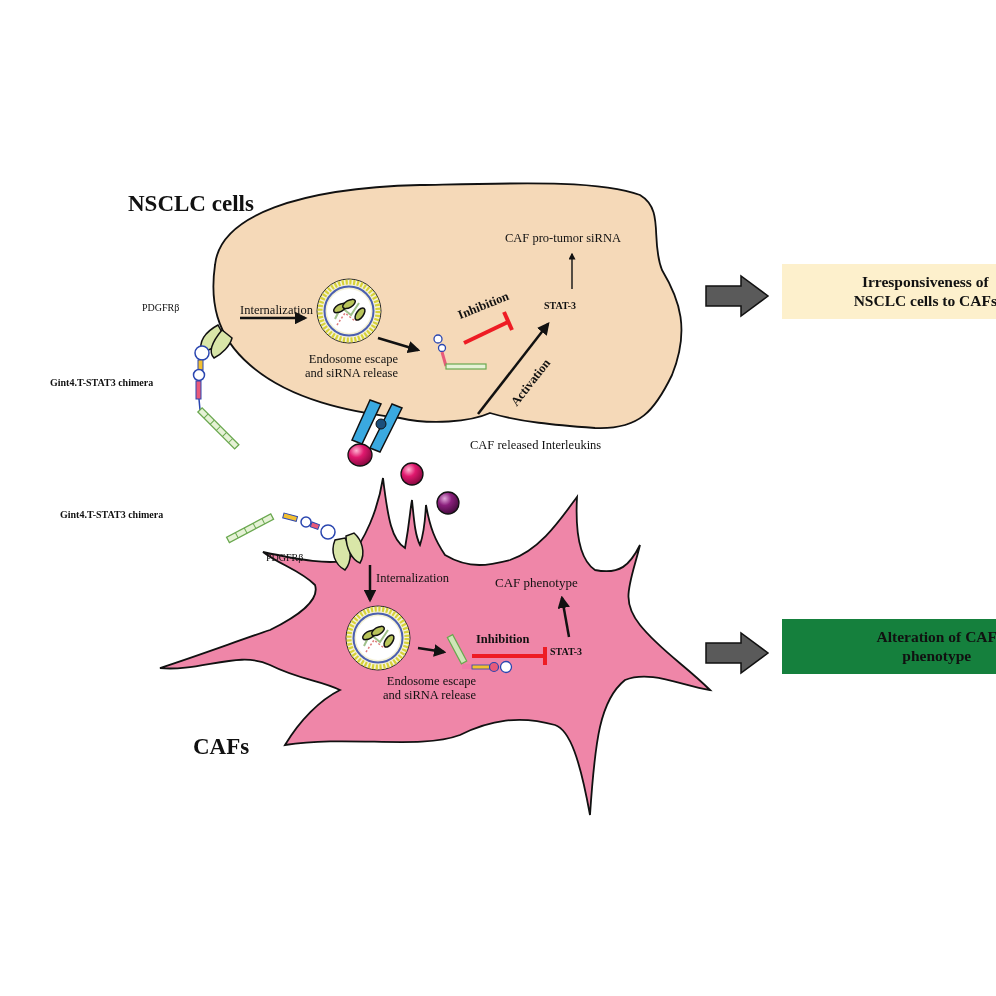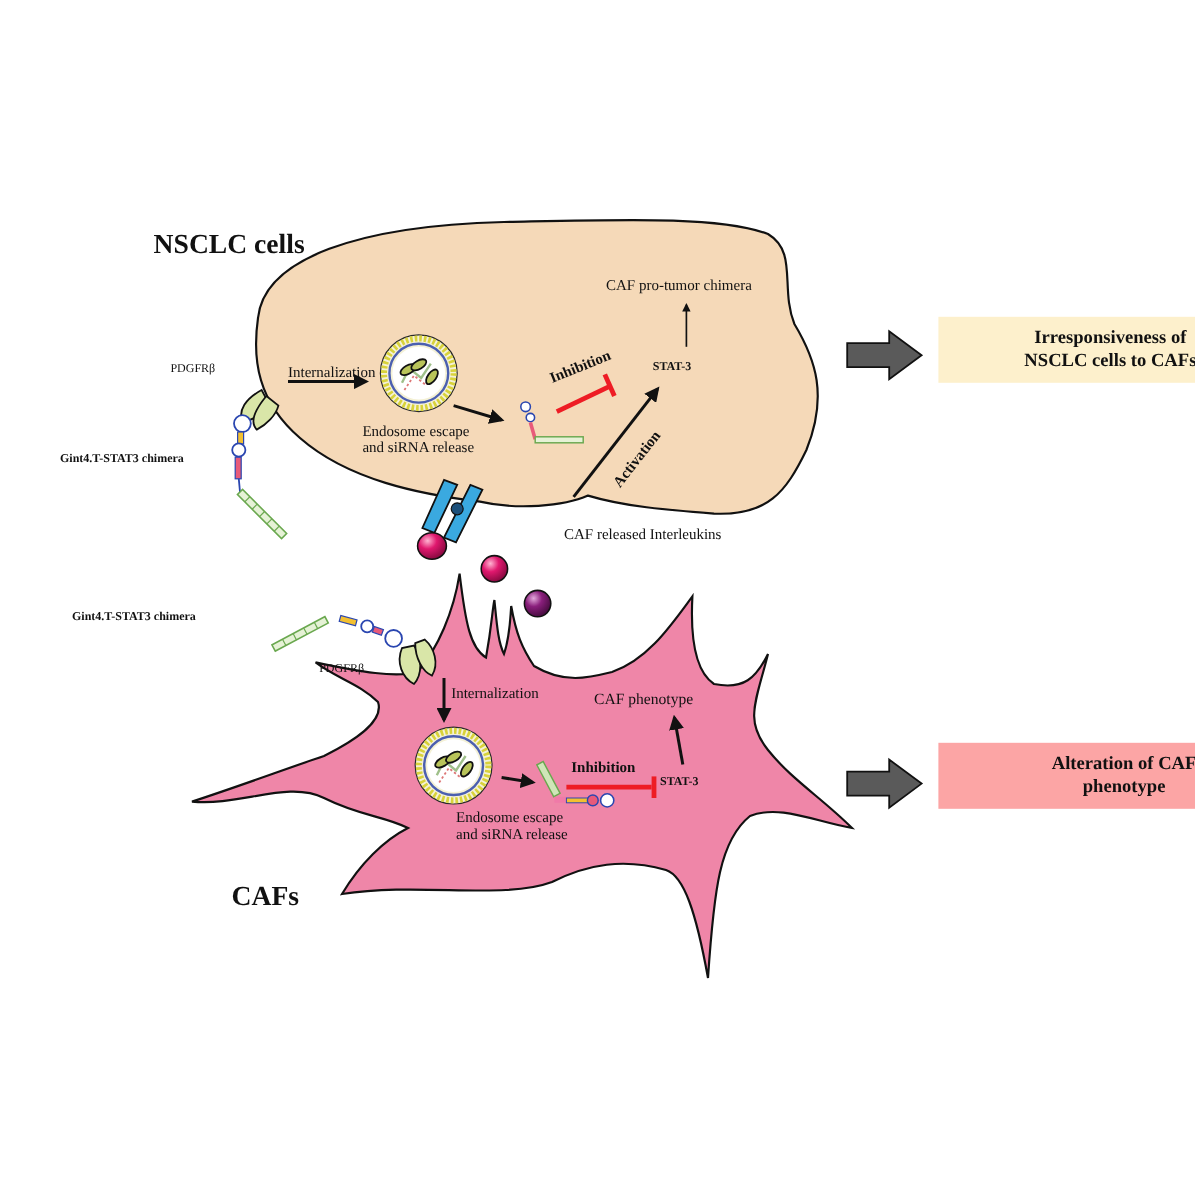--- a/index.html
+++ b/index.html
@@ -3,21 +3,21 @@
   <meta charset="utf-8">
   <style>
     html, body { margin:0; padding:0; background:#ffffff; }
     body { width:996px; height:996px; position:relative; overflow:hidden; font-family:"Liberation Serif", serif; color:#111; }
     #stage { position:absolute; left:0; top:0; width:996px; height:977px; }
     .lbl { position:absolute; white-space:nowrap; line-height:1.15; }
     .title { font-weight:bold; font-size:23px; }
     .small { font-size:12.5px; }
     .med { font-size:10px; }
     .bold { font-weight:bold; }
-    .center { text-align:left; }
+    .center { text-align:right; }
     .outcome {
       position:absolute; display:flex; align-items:center; justify-content:flex-end;
       text-align:center; font-weight:bold; font-size:15.5px; line-height:1.2;
     }
     .outcome span { display:block; }
   </style>
 </head>
 <body>
 
 <div id="stage">
@@ -153,21 +153,21 @@
   <div class="lbl title" style="left:128px;top:191px;">NSCLC cells</div>
   <div class="lbl med" style="left:142px;top:302px;">PDGFRβ</div>
   <div class="lbl med bold" style="left:50px;top:377px;">Gint4.T-STAT3 chimera</div>
   <div class="lbl small" style="left:240px;top:303px;">Internalization</div>
   <div class="lbl small center" style="left:302px;top:352px;width:96px;">
     <div>Endosome escape</div>
     <div>and siRNA release</div>
   </div>
   <div class="lbl small bold" style="left:456px;top:309px;transform:rotate(-22deg);transform-origin:left top;">Inhibition</div>
   <div class="lbl med bold" style="left:544px;top:300px;">STAT-3</div>
-  <div class="lbl small" style="left:505px;top:231px;">CAF pro-tumor chimera</div>
+  <div class="lbl small" style="left:505px;top:231px;">CAF pro-tumor siRNA</div>
   <div class="lbl small bold" style="left:508px;top:400px;transform:rotate(-52deg);transform-origin:left top;">Activation</div>
   <div class="lbl small" style="left:442px;top:438px;margin-left:28px;">CAF released Interleukins</div>
 
   <div class="lbl med bold" style="left:60px;top:509px;">Gint4.T-STAT3 chimera</div>
   <div class="lbl med" style="left:266px;top:552px;">PDGFRβ</div>
   <div class="lbl small" style="left:376px;top:571px;">Internalization</div>
   <div class="lbl small center" style="left:380px;top:674px;width:96px;">
     <div>Endosome escape</div>
     <div>and siRNA release</div>
   </div>
@@ -175,19 +175,19 @@
   <div class="lbl med bold" style="left:550px;top:646px;">STAT-3</div>
   <div class="lbl small" style="left:495px;top:576px;font-size:13px;">CAF phenotype</div>
   <div class="lbl title" style="left:193px;top:734px;">CAFs</div>
 
   <div class="outcome" style="left:782px;top:264px;width:215px;height:55px;background:#fdf0cc;">
     <div>
       <span>Irresponsiveness of</span>
       <span>NSCLC cells to CAFs</span>
     </div>
   </div>
-  <div class="outcome" style="left:782px;top:619px;width:215px;height:55px;background:#fca5a5;">
+  <div class="outcome" style="left:782px;top:619px;width:215px;height:55px;background:#15803d;">
     <div>
       <span>Alteration of CAF</span>
       <span>phenotype</span>
     </div>
   </div>
 </div>
 
 </body></html>

